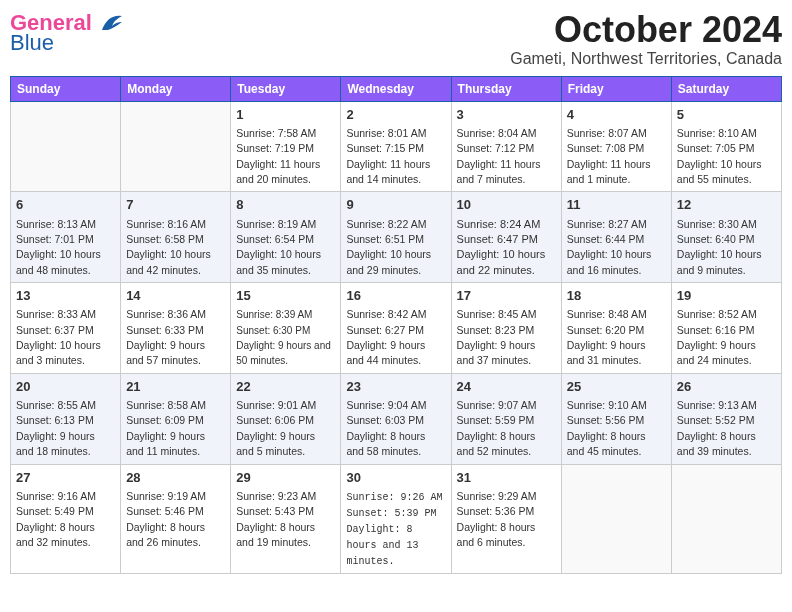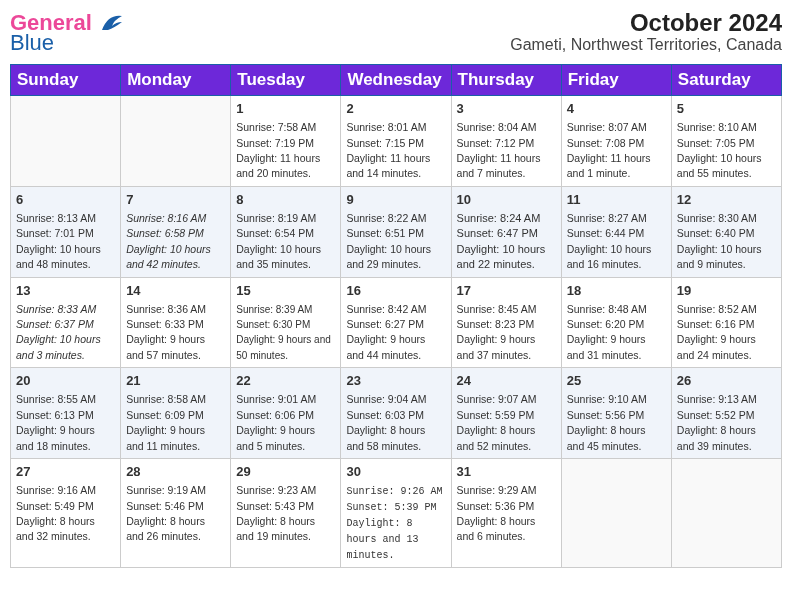--- a/index.html
+++ b/index.html
@@ -18,40 +18,40 @@
     }
     .logo {
       display: flex;
       flex-direction: column;
       align-items: flex-start;
     }
     .title-block {
       text-align: right;
     }
     .month-title {
-      font-size: 24px;
+      font-size: 36px;
       font-weight: bold;
       color: #222;
       line-height: 1.1;
     }
     .location-title {
       font-size: 16px;
       color: #444;
     }
     table {
       width: 100%;
       border-collapse: collapse;
       font-size: 11px;
     }
     th {
-      background: #6d28d9;
+      background: #8b5cf6;
       color: #fff;
       text-align: left;
       padding: 5px 6px;
-      font-size: 17px;
+      font-size: 12px;
       font-weight: bold;
       border: 1px solid #1a5fa8;
     }
     td {
       border: 1px solid #ccc;
       vertical-align: top;
       padding: 4px 5px;
       height: 80px;
       width: 110px;
       color: #333;
@@ -116,41 +116,41 @@
 Sunset: 7:08 PM
 Daylight: 11 hours and 1 minute.</span></td>
         <td><span class="day-num">5</span><span style="white-space: pre-line; font-size: 10.5px;">Sunrise: 8:10 AM
 Sunset: 7:05 PM
 Daylight: 10 hours and 55 minutes.</span></td>
       </tr>
       <tr>
         <td><span class="day-num">6</span><span style="white-space: pre-line; font-size: 10.5px;">Sunrise: 8:13 AM
 Sunset: 7:01 PM
 Daylight: 10 hours and 48 minutes.</span></td>
-        <td><span class="day-num">7</span><span style="white-space: pre-line; font-size: 10.5px; font-style: italic;">Sunrise: 8:16 AM
+        <td><span class="day-num">7</span><span style="white-space: pre-line; font-size: 10.5px;">Sunrise: 8:16 AM
 Sunset: 6:58 PM
 Daylight: 10 hours and 42 minutes.</span></td>
         <td><span class="day-num">8</span><span style="white-space: pre-line; font-size: 10.5px;">Sunrise: 8:19 AM
 Sunset: 6:54 PM
 Daylight: 10 hours and 35 minutes.</span></td>
         <td><span class="day-num">9</span><span style="white-space: pre-line; font-size: 10.5px;">Sunrise: 8:22 AM
 Sunset: 6:51 PM
 Daylight: 10 hours and 29 minutes.</span></td>
         <td><span class="day-num">10</span><span style="white-space: pre-line; font-size: 11px;">Sunrise: 8:24 AM
 Sunset: 6:47 PM
 Daylight: 10 hours and 22 minutes.</span></td>
         <td><span class="day-num">11</span><span style="white-space: pre-line; font-size: 10.5px;">Sunrise: 8:27 AM
 Sunset: 6:44 PM
 Daylight: 10 hours and 16 minutes.</span></td>
         <td><span class="day-num">12</span><span style="white-space: pre-line; font-size: 10.5px;">Sunrise: 8:30 AM
 Sunset: 6:40 PM
 Daylight: 10 hours and 9 minutes.</span></td>
       </tr>
       <tr>
-        <td><span class="day-num">13</span><span style="white-space: pre-line; font-size: 10.5px; font-style: italic;">Sunrise: 8:33 AM
+        <td><span class="day-num">13</span><span style="white-space: pre-line; font-size: 10.5px;">Sunrise: 8:33 AM
 Sunset: 6:37 PM
 Daylight: 10 hours and 3 minutes.</span></td>
         <td><span class="day-num">14</span><span style="white-space: pre-line; font-size: 10.5px;">Sunrise: 8:36 AM
 Sunset: 6:33 PM
 Daylight: 9 hours and 57 minutes.</span></td>
         <td><span class="day-num">15</span><span style="white-space: pre-line; font-size: 10px;">Sunrise: 8:39 AM
 Sunset: 6:30 PM
 Daylight: 9 hours and 50 minutes.</span></td>
         <td><span class="day-num">16</span><span style="white-space: pre-line; font-size: 10.5px;">Sunrise: 8:42 AM
 Sunset: 6:27 PM

